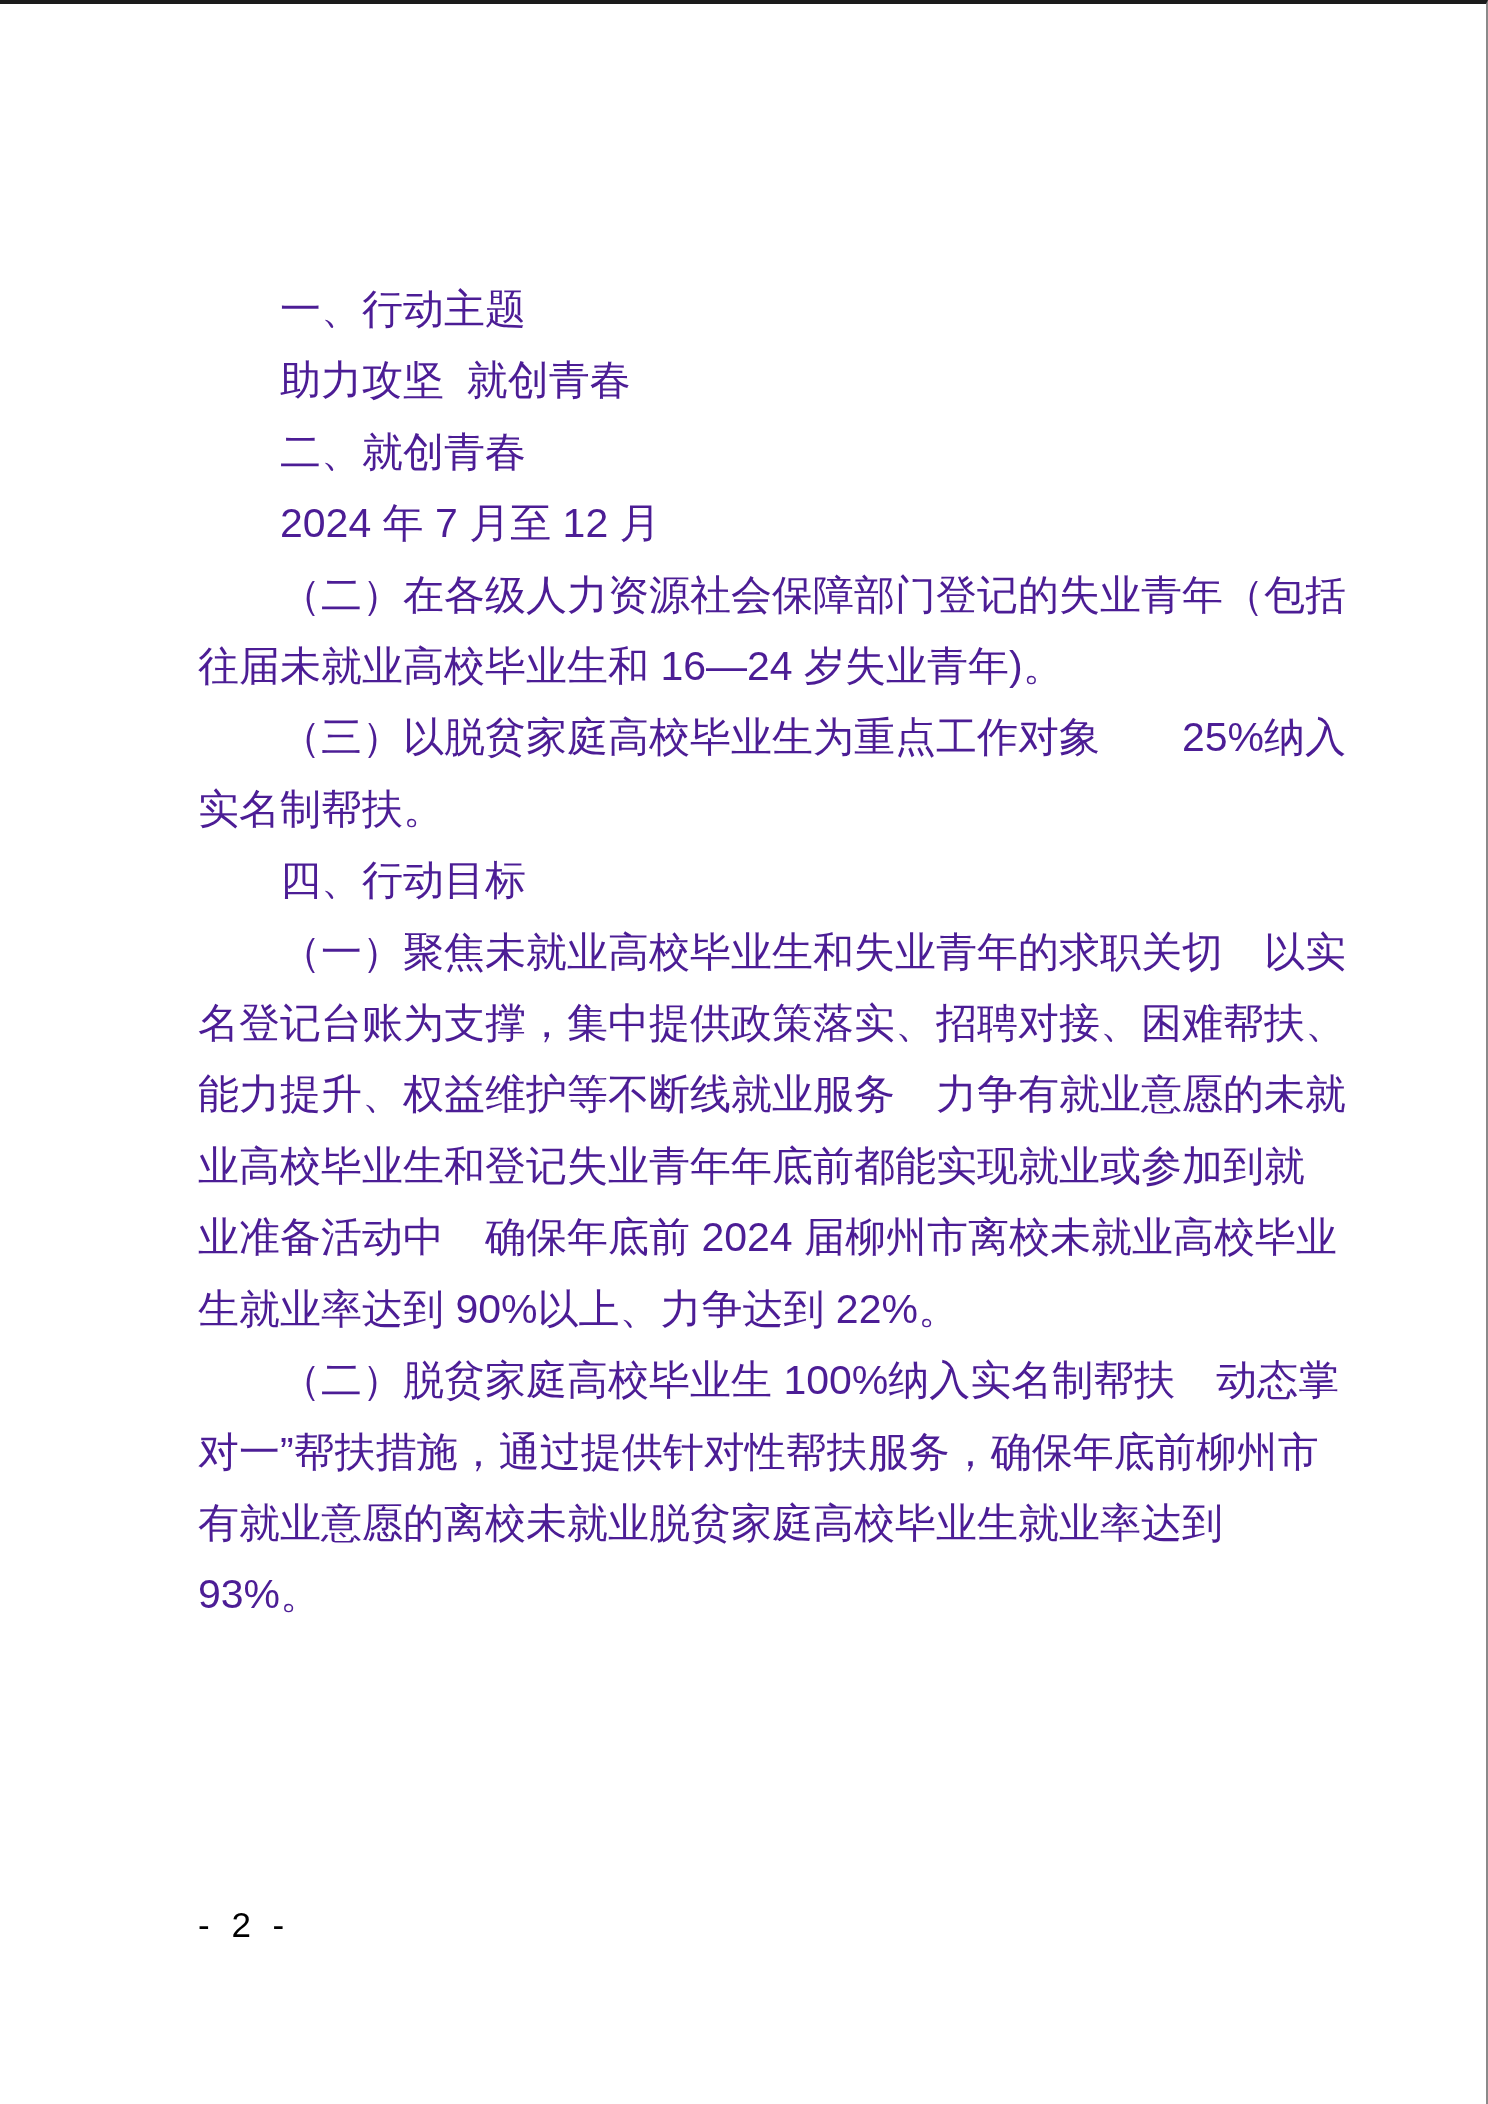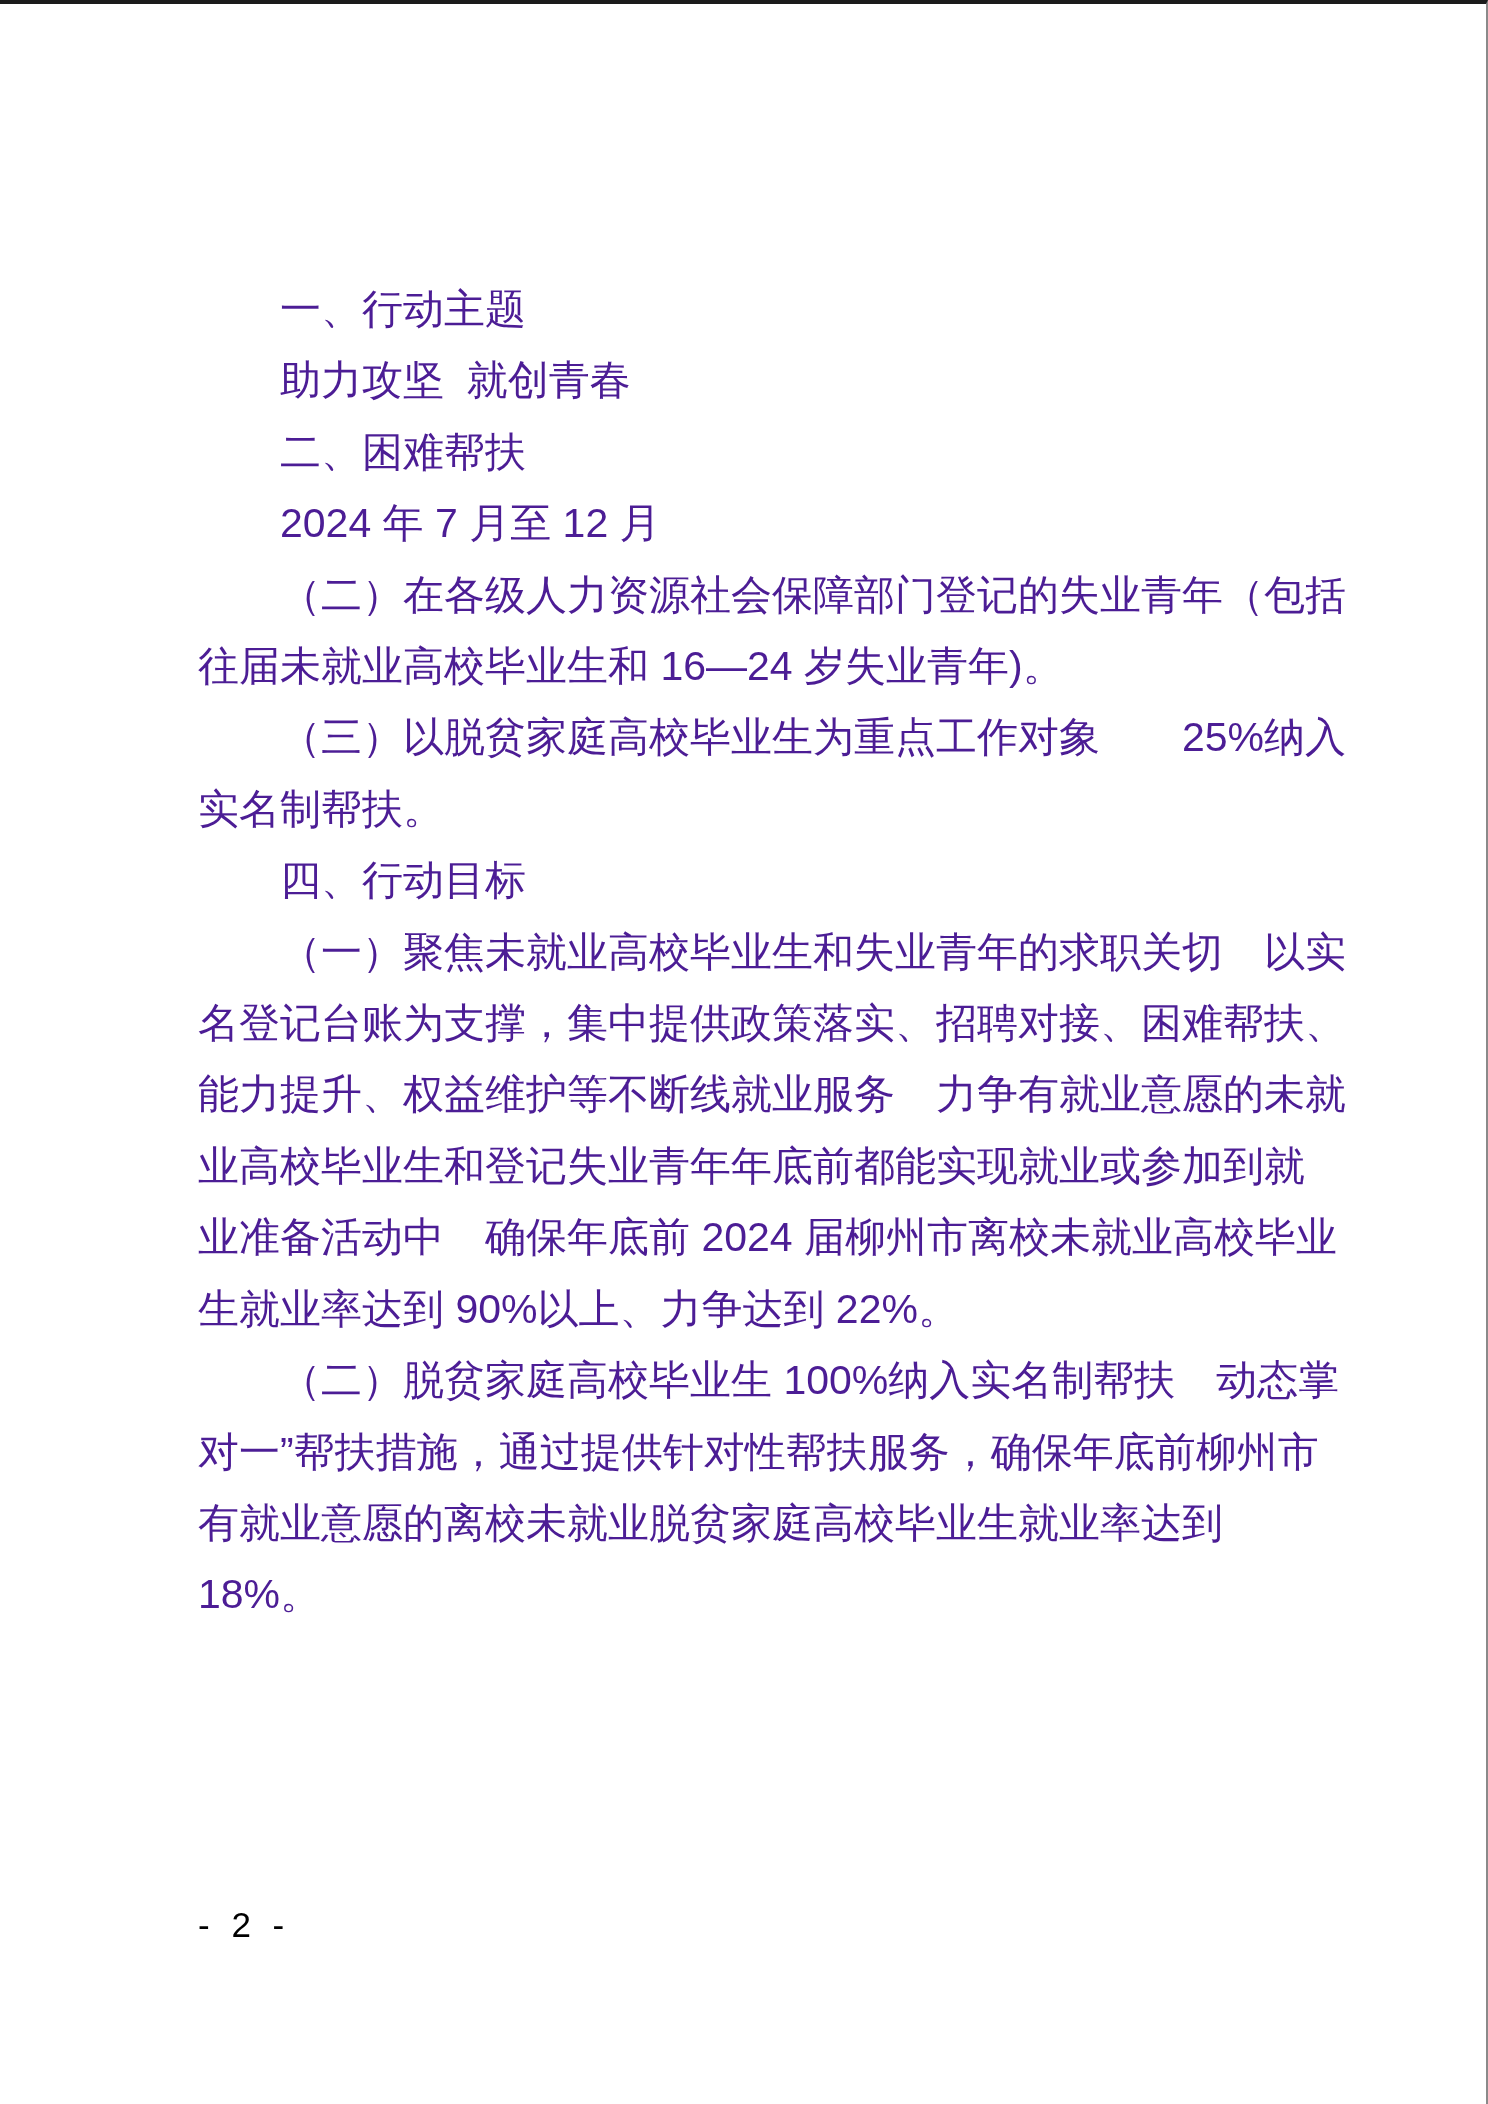--- a/index.html
+++ b/index.html
@@ -52,32 +52,32 @@
     white-space: pre;
   }
 </style>
 </head>
 <body>
 
 <div class="page">
   <div class="content">
       <p class="line indent heading">一、行动主题</p>
       <p class="line indent">助力攻坚  就创青春</p>
-      <p class="line indent heading">二、困难帮扶</p>
+      <p class="line indent heading">二、就创青春</p>
       <p class="line indent">2024 年 7 月至 12 月</p>
       <p class="line indent">（二）在各级人力资源社会保障部门登记的失业青年（包括</p>
       <p class="line">往届未就业高校毕业生和 16—24 岁失业青年)。</p>
       <p class="line indent">（三）以脱贫家庭高校毕业生为重点工作对象　　25%纳入</p>
       <p class="line">实名制帮扶。</p>
       <p class="line indent heading">四、行动目标</p>
       <p class="line indent">（一）聚焦未就业高校毕业生和失业青年的求职关切　以实</p>
       <p class="line">名登记台账为支撑，集中提供政策落实、招聘对接、困难帮扶、</p>
       <p class="line">能力提升、权益维护等不断线就业服务　力争有就业意愿的未就</p>
       <p class="line">业高校毕业生和登记失业青年年底前都能实现就业或参加到就</p>
       <p class="line">业准备活动中　确保年底前 2024 届柳州市离校未就业高校毕业</p>
       <p class="line">生就业率达到 90%以上、力争达到 22%。</p>
       <p class="line indent">（二）脱贫家庭高校毕业生 100%纳入实名制帮扶　动态掌</p>
       <p class="line">对一”帮扶措施，通过提供针对性帮扶服务，确保年底前柳州市</p>
       <p class="line">有就业意愿的离校未就业脱贫家庭高校毕业生就业率达到</p>
-      <p class="line">18%。</p>
+      <p class="line">93%。</p>
     </div>
   <div class="footer">- 2 -</div>
 </div>
 
 </body></html>

